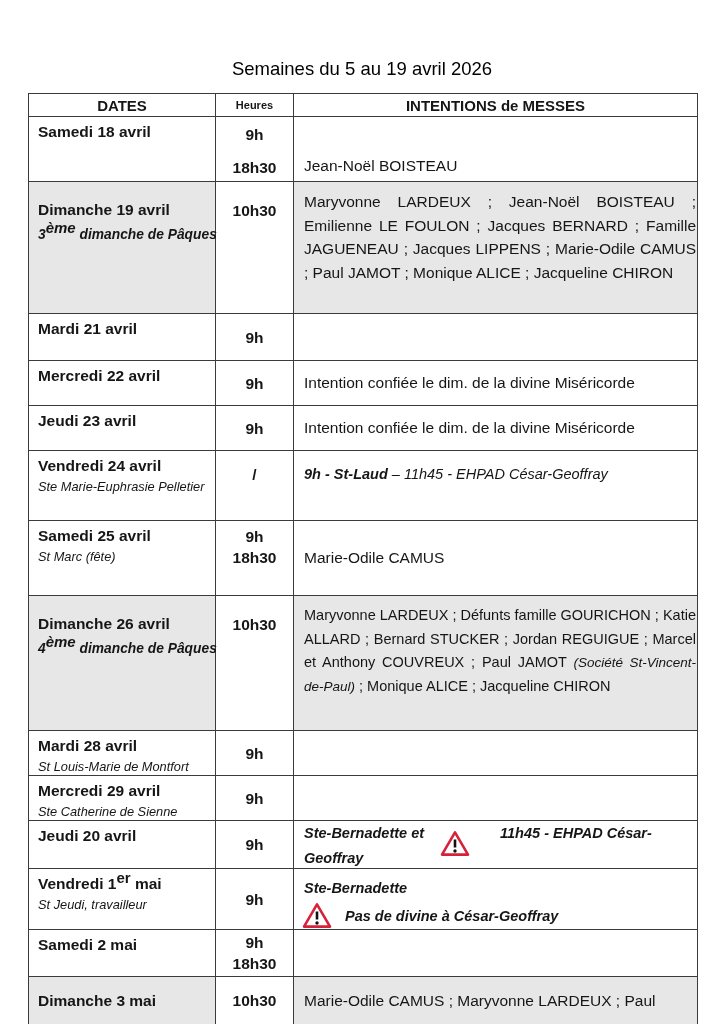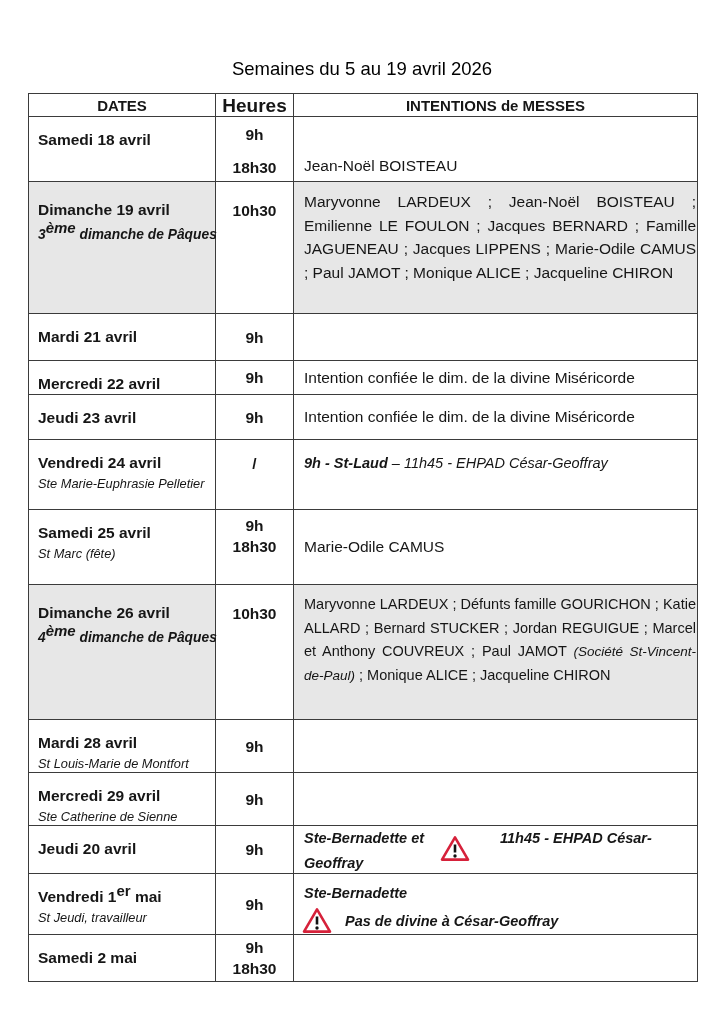--- a/index.html
+++ b/index.html
@@ -19,39 +19,39 @@
     font-size:18.5px;font-weight:normal;color:#000;
   }
   table.sched{
     border-collapse:collapse;table-layout:fixed;
     margin-left:28px;width:669px;
   }
   col.c-date{width:187px;} col.c-hour{width:78px;} col.c-int{width:404px;}
   .sched th,.sched td{border:1.5px solid var(--border);padding:0;vertical-align:middle;}
   thead tr{height:23px;}
   th{font-weight:bold;text-align:center;font-size:15px;line-height:1;}
-  th.h-hours{font-size:19px;}
+  th.h-hours{font-size:11px;}
   
   tbody tr:nth-child(1){height:65px;}
   tbody tr:nth-child(2){height:132px;}
   tbody tr:nth-child(3){height:47px;}
-  tbody tr:nth-child(4){height:31px;}
+  tbody tr:nth-child(4){height:45px;}
   tbody tr:nth-child(5){height:45px;}
   tbody tr:nth-child(6){height:70px;}
   tbody tr:nth-child(7){height:75px;}
   tbody tr:nth-child(8){height:135px;}
   tbody tr:nth-child(9){height:43px;}
   tbody tr:nth-child(10){height:42px;}
   tbody tr:nth-child(11){height:31px;}
   tbody tr:nth-child(12){height:60px;}
   tbody tr:nth-child(13){height:47px;}
   tbody tr:nth-child(14){height:48px;}
   tr.shaded td.td-date, tr.shaded td.td-int{background:var(--shade);}
   
-  td.td-date{vertical-align:top;padding:13px 4px 0 9px;}
+  td.td-date{vertical-align:top;padding:5px 4px 0 9px;}
   td.td-date.d-pad{padding-top:18px;}
   td.td-date.d-mid{vertical-align:middle;padding-top:0;}
   .date-main{font-weight:bold;font-size:15.5px;line-height:20px;white-space:nowrap;}
   .date-sub{font-style:italic;font-size:12.8px;line-height:16px;margin-top:3px;white-space:nowrap;}
   .date-sub.bold{font-weight:bold;font-size:13.8px;margin-top:7px;}
   sup{font-size:15px;line-height:0;}
   
   td.td-hours{text-align:center;font-weight:bold;font-size:15.5px;}
   .hline{line-height:21px;}
   td.h-spread{vertical-align:bottom;padding-bottom:3px;}
@@ -245,14 +245,25 @@
       <tr>
         <td class="td-date ">
           <div class="date-main"><span class="seg">Samedi 2 mai</span></div>
         </td>
         <td class="td-hours ">
           <div class="hline">9h</div>
           <div class="hline">18h30</div>
         </td>
         <td class="td-int "></td>
       </tr>
+      <tr class="shaded">
+        <td class="td-date d-mid">
+          <div class="date-main"><span class="seg">Dimanche 3 mai</span></div>
+        </td>
+        <td class="td-hours ">
+          <div class="hline">10h30</div>
+        </td>
+        <td class="td-int ">
+          <div class="iline"><span class="seg">Marie-Odile CAMUS ; Maryvonne LARDEUX ; Paul</span></div>
+        </td>
+      </tr>
     </tbody>
 </table>
 
 </body></html>

